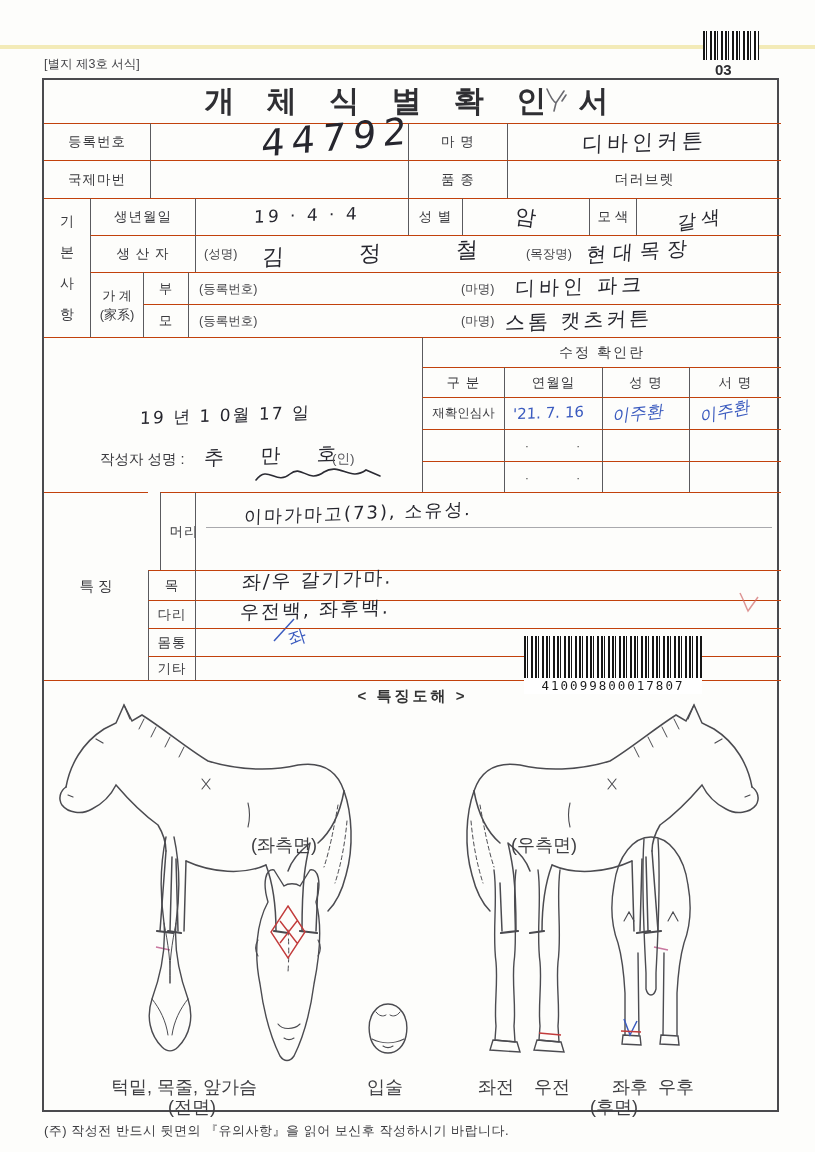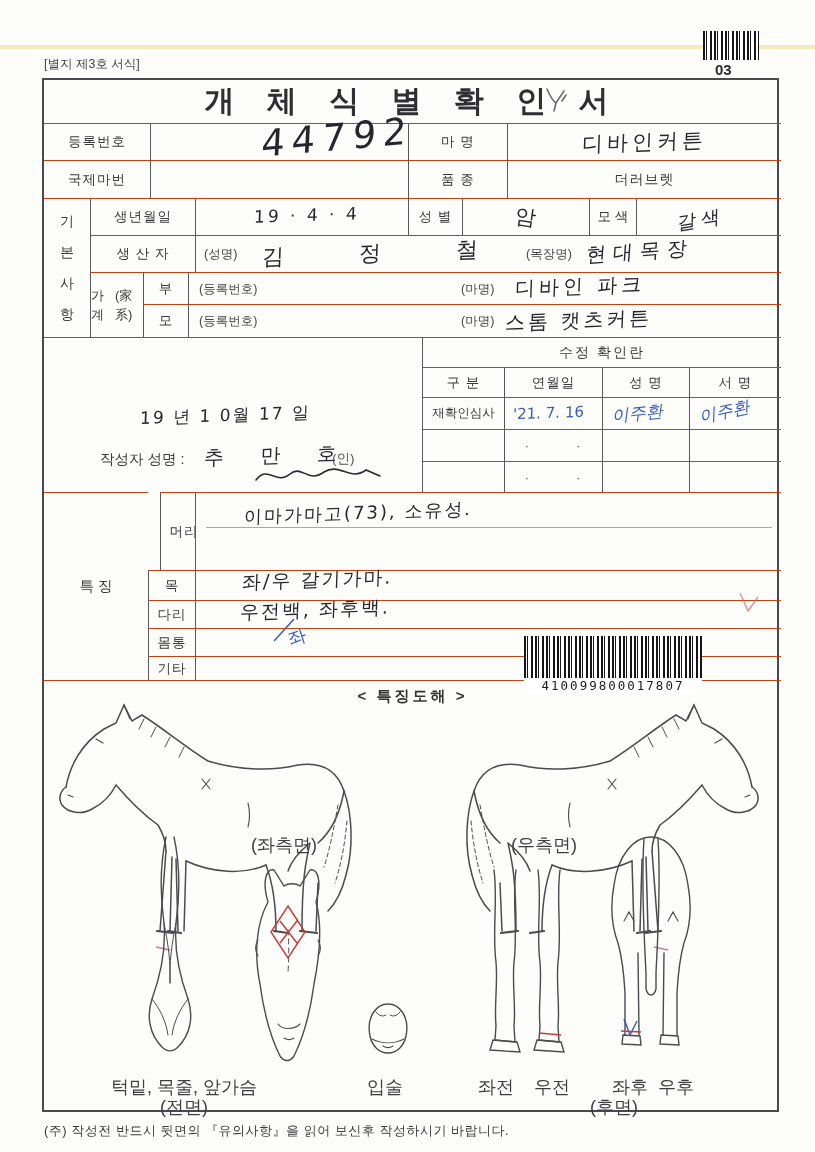--- a/index.html
+++ b/index.html
@@ -81,21 +81,21 @@
   </div>
 
   <div class="c lbl" style="left:46px;top:155px;width:105px;height:37px;">생 산 자</div>
   <div class="c" style="left:151px;top:155px;width:586px;height:37px;">
     <span class="paren abs" style="left:8px;top:10px;">(성명)</span>
     <span class="hw" style="position:absolute;left:66px;top:2px;font-size:22px;letter-spacing:34px;">김  정  철</span>
     <span class="paren abs" style="left:330px;top:10px;">(목장명)</span>
     <span class="hw" style="position:absolute;left:390px;top:2px;font-size:20px;letter-spacing:7px;transform:rotate(-4deg) skewX(-8deg);">현대목장</span>
   </div>
 
-  <div class="c" style="left:46px;top:192px;width:53px;height:65px;display:flex;flex-direction:row;align-items:center;justify-content:center;font-size:13px;line-height:19px;">
+  <div class="c" style="left:46px;top:192px;width:53px;height:65px;display:flex;flex-direction:column;align-items:center;justify-content:center;font-size:13px;line-height:19px;">
     <span>가 계</span>
     <span>(家系)</span>
   </div>
   <div class="c lbl" style="left:99px;top:192px;width:45px;height:32px;">부</div>
   <div class="c" style="left:144px;top:192px;width:593px;height:32px;">
     <span class="paren abs" style="left:10px;top:8px;">(등록번호)</span>
     <span class="paren abs" style="left:272px;top:8px;">(마명)</span>
     <span class="hw" style="position:absolute;left:326px;top:0px;font-size:20px;letter-spacing:4px;">디바인 파크</span>
   </div>
   <div class="c lbl" style="left:99px;top:224px;width:45px;height:33px;">모</div>
@@ -271,21 +271,21 @@
           <use href="#sym-rear"></use>
         </g>
 
       <path d="M580,338 l6,16 l7,-14" stroke="#3b5bbf" stroke-width="1.5" fill="none"></path>
       <path d="M577,350 l20,1" stroke="#c23b3b" stroke-width="1.5" fill="none"></path>
     </svg>
 
     <div class="abs diag-label" style="left:190px;top:152px;width:100px;z-index:2;">(좌측면)</div>
     <div class="abs diag-label" style="left:450px;top:152px;width:100px;z-index:2;">(우측면)</div>
     <div class="abs diag-label" style="left:40px;top:394px;width:200px;">턱밑, 목줄, 앞가슴</div>
-    <div class="abs diag-label" style="left:70px;top:414px;width:140px;">(전면)</div>
+    <div class="abs diag-label" style="left:78px;top:414px;width:140px;">(전면)</div>
     <div class="abs diag-label" style="left:306px;top:394px;width:70px;">입술</div>
     <div class="abs diag-label" style="left:432px;top:394px;width:40px;">좌전</div>
     <div class="abs diag-label" style="left:488px;top:394px;width:40px;">우전</div>
     <div class="abs diag-label" style="left:566px;top:394px;width:40px;">좌후</div>
     <div class="abs diag-label" style="left:612px;top:394px;width:40px;">우후</div>
     <div class="abs diag-label" style="left:510px;top:414px;width:120px;">(후면)</div>
   </div>
 </div>
 
 <div class="abs footnote" style="left:44px;top:1122px;width:720px;">(주) 작성전 반드시 뒷면의 『유의사항』을 읽어 보신후 작성하시기 바랍니다.</div>

